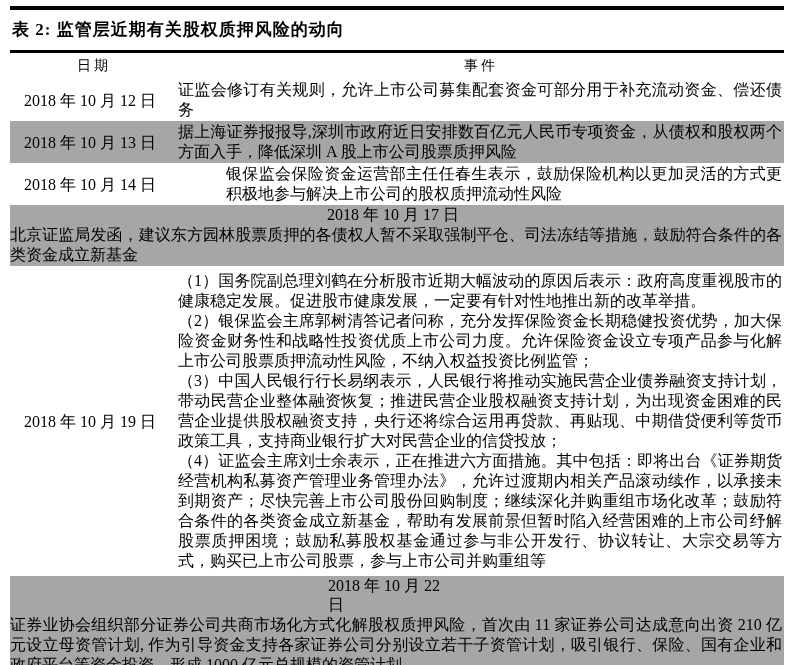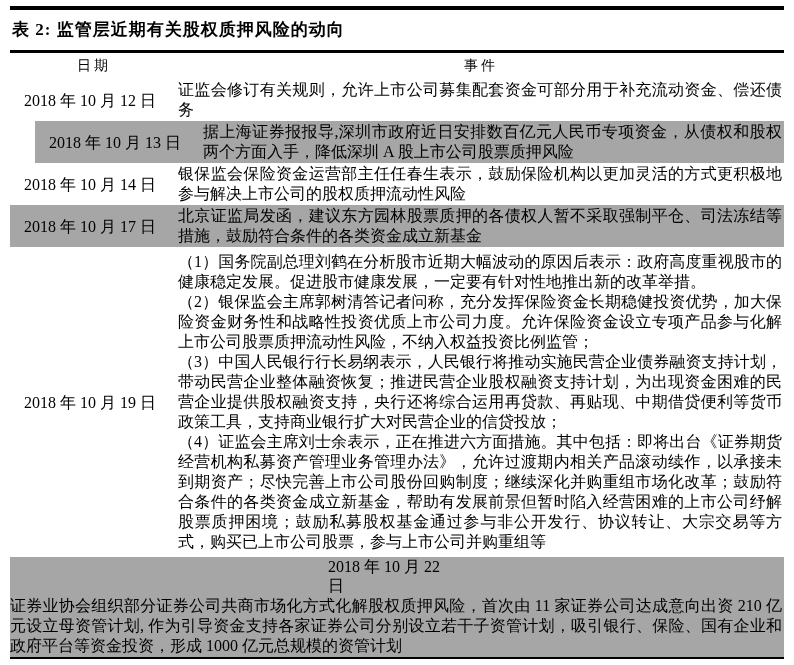--- a/index.html
+++ b/index.html
@@ -31,22 +31,22 @@
     font-size:16px; padding-left:14px; line-height:19px;
     white-space:pre-line; color:#000;
   }
   .event-cell {
     font-size:16px; line-height:20px; text-align:justify;
     white-space:pre-line; padding:1px 2px 1px 0; color:#000;
   }
 
   #rows .row:nth-child(1) { min-height:42px; }
   #rows .row:nth-child(2) { min-height:42px; }
-  #rows .row:nth-child(3) { min-height:42px; }
-  #rows .row:nth-child(4) { min-height:40px; }
+  #rows .row:nth-child(3) { min-height:42px;gap:48px; }
+  #rows .row:nth-child(4) { min-height:40px;flex-direction:column; }
   #rows .row:nth-child(5) { min-height:310px; }
   #rows .row:nth-child(6) { min-height:84px; }
   #rows .row:nth-child(6) .date-col { width:150px; }
   #rows .row:nth-child(6) .date-cell { padding-left:6px; }
 
   .source-note {
     font-size:13.5px; font-weight:bold; padding:7px 2px 0 2px; color:#000;
   }
 </style>
 </head>
@@ -66,21 +66,21 @@
   </div>
 
   <div id="rows">
   <div class="row">
     <div class="date-col date-wrap">
       <div class="date-cell">2018 年 10 月 12 日</div>
     </div>
     <div class="event-col event-cell">证监会修订有关规则，允许上市公司募集配套资金可部分用于补充流动资金、偿还债务</div>
   </div>
 
-  <div class="row" style="background: rgb(166, 166, 166); margin-left: 25px;">
+  <div class="row" style="background: rgb(166, 166, 166);">
     <div class="date-col date-wrap">
       <div class="date-cell">2018 年 10 月 13 日</div>
     </div>
     <div class="event-col event-cell">据上海证券报报导,深圳市政府近日安排数百亿元人民币专项资金，从债权和股权两个方面入手，降低深圳 A 股上市公司股票质押风险</div>
   </div>
 
   <div class="row">
     <div class="date-col date-wrap">
       <div class="date-cell">2018 年 10 月 14 日</div>
     </div>

